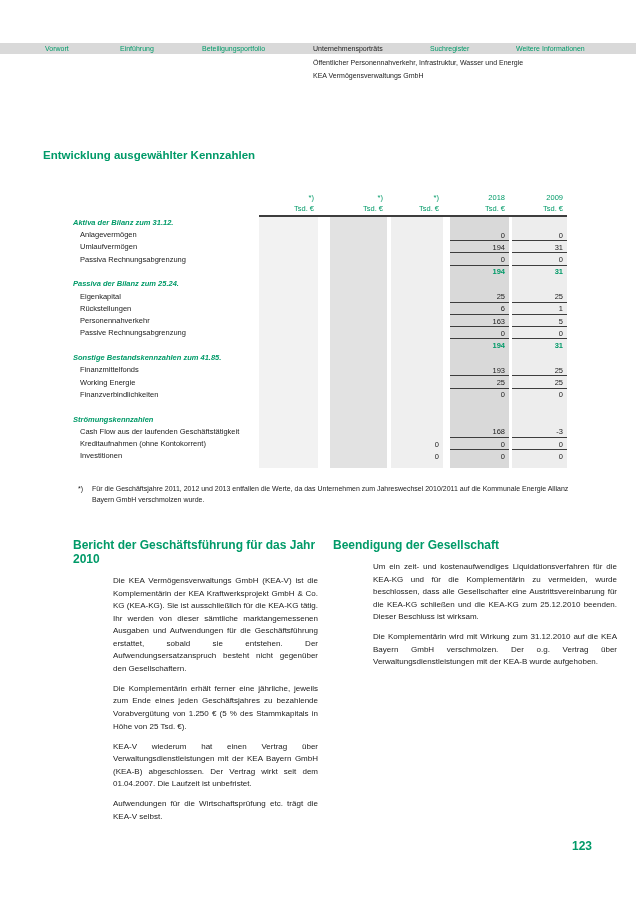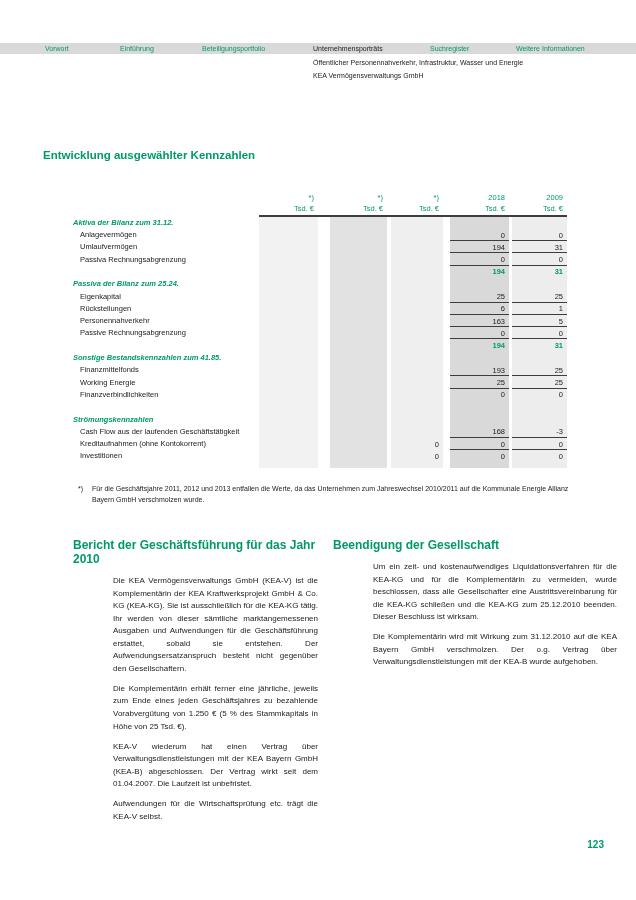--- a/index.html
+++ b/index.html
@@ -48,21 +48,21 @@
   .fn-mark { flex:0 0 14px; }
   .fn-text { flex:1; }
 
   
   .articles { position:absolute; top:538px; left:73px; width:544px; display:flex; gap:15px; }
   .article h2 { font-size:12px; font-weight:bold; color:#009a68; margin-bottom:9px; }
   .article p { font-size:8px; line-height:12.55px; text-align:justify; margin-bottom:7.5px; color:#222;margin-left:40px; }
   .article.left { width:245px; } .article.right { width:284px; }
 
   
-  .pagenum { position:absolute; top:839px; right:32px; font-size:10px; font-weight:bold; color:#009a68; }
+  .pagenum { position:absolute; top:839px; right:44px; font-size:12px; font-weight:bold; color:#009a68; }
 </style>
 </head>
 <body>
 
 <div class="navbar" id="navbar">
     <span class="nav-item nav-0">Vorwort</span>
     <span class="nav-item nav-1">Einführung</span>
     <span class="nav-item nav-2">Beteiligungsportfolio</span>
     <span class="nav-item nav-3 active">Unternehmensporträts</span>
     <span class="nav-item nav-4">Suchregister</span>

